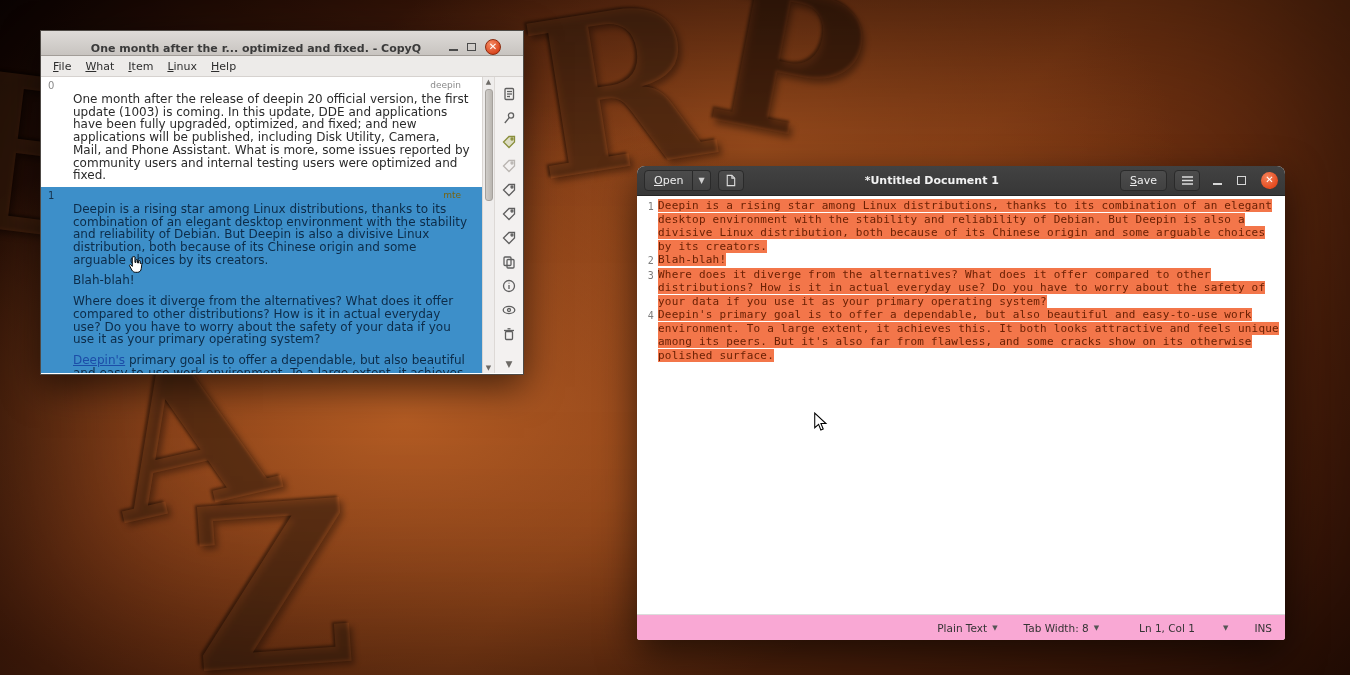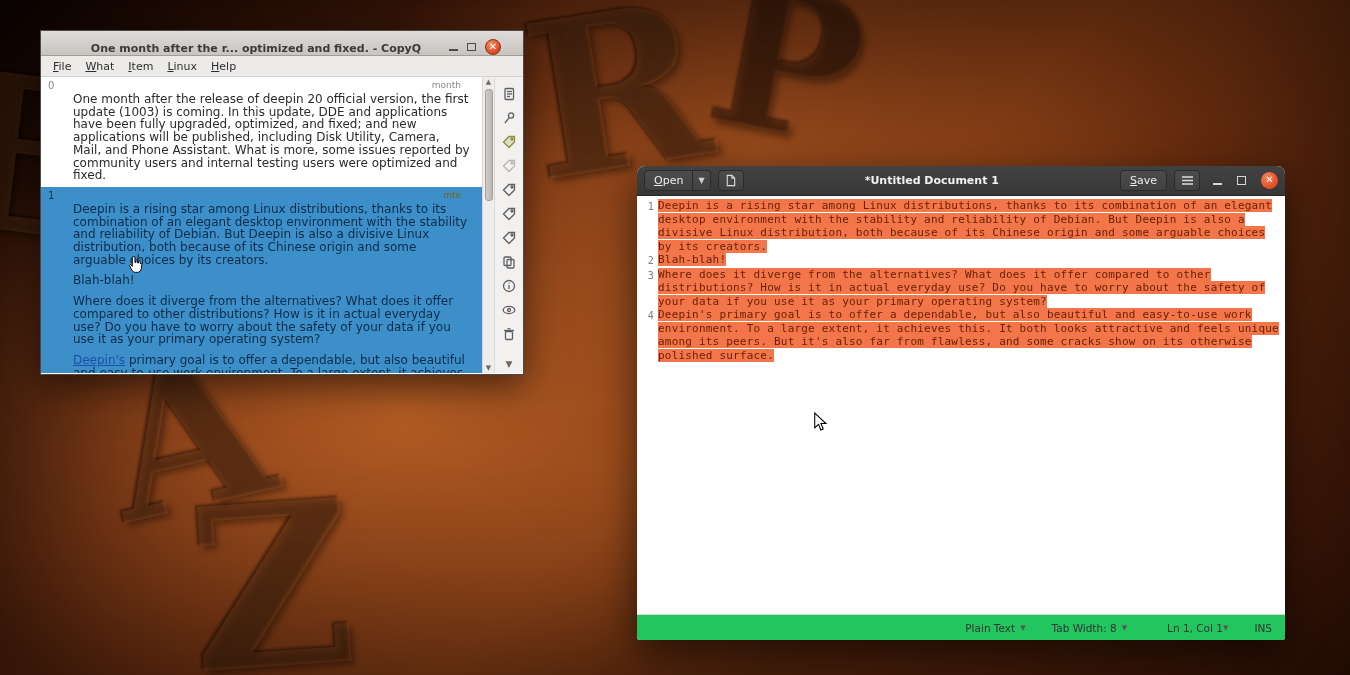--- a/index.html
+++ b/index.html
@@ -79,28 +79,28 @@
   .ge-min { width:9px; height:1.5px; background:#d6d6d6; margin-top:7px; }
   .ge-max { width:9px; height:9px; border:1.5px solid #d6d6d6; }
   .ge-close { width:17px; height:17px; border-radius:50%; background:radial-gradient(circle at 35% 30%, #f5825a, #e3481c 75%);
     color:#fff; font-size:10px; line-height:16px; text-align:center; }
   .ge-text { position:relative; height:418px; background:#fff; padding:3px 2px 0 2px;
     font-family:"DejaVu Sans Mono", monospace; font-size:11px; line-height:13.5px; letter-spacing:.2px; }
   .ge-lines { display:grid; grid-template-columns:15px 1fr; column-gap:4px; }
   .ge-lnum { text-align:right; color:#7d7d7d; font-size:10px; padding-top:1px; }
   .ge-ltext { color:#6b2104; word-wrap:break-word; }
   .ge-sel { background:#f3764a; }
-  .ge-status { height:26px; background:#22c55e; border-top:1px solid #dcdcdc; display:flex; align-items:center;
+  .ge-status { height:26px; background:#f9a8d4; border-top:1px solid #dcdcdc; display:flex; align-items:center;
     font-size:10.5px; color:#343434; padding:0 13px; }
   .ge-status .spacer { flex:1; }
   .ge-chevron { font-size:7px; color:#555; margin-left:5px; }
   .ge-status-item { display:flex; align-items:center; }
   .ge-lang { margin-right:26px; }
   .ge-tabw { margin-right:40px; }
-  .ge-pos { }
+  .ge-pos { margin-right:28px; }
   .ge-posarrow { margin-right:26px; font-size:7px; color:#555; }
 
   
   .cursor { position:absolute; z-index:5; pointer-events:none; }
 </style>
 </head>
 <body>
 
 <div class="screen">
 
@@ -124,21 +124,21 @@
       <div class="cq-menu-item">What</div>
       <div class="cq-menu-item">Item</div>
       <div class="cq-menu-item">Linux</div>
       <div class="cq-menu-item">Help</div>
     </div>
     <div class="cq-body">
       <div class="cq-list">
         <div class="cq-item">
           <div class="cq-item-head">
             <span class="cq-item-num">0</span>
-            <span class="cq-item-tag">month</span>
+            <span class="cq-item-tag">deepin</span>
           </div>
           <div class="cq-item-text">
             <p>One month after the release of deepin 20 official version, the first update (1003) is coming. In this update, DDE and applications have been fully upgraded, optimized, and fixed; and new applications will be published, including Disk Utility, Camera, Mail, and Phone Assistant. What is more, some issues reported by community users and internal testing users were optimized and fixed.</p>
           </div>
         </div>
         <div class="cq-item selected">
           <div class="cq-item-head">
             <span class="cq-item-num">1</span>
             <span class="cq-item-tag">mte</span>
           </div>

